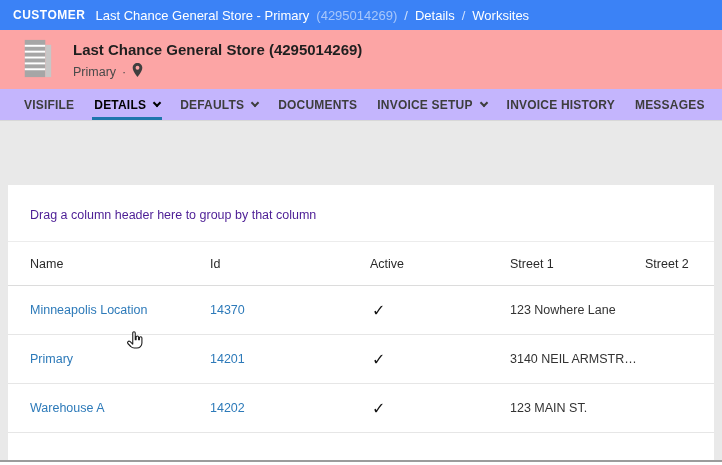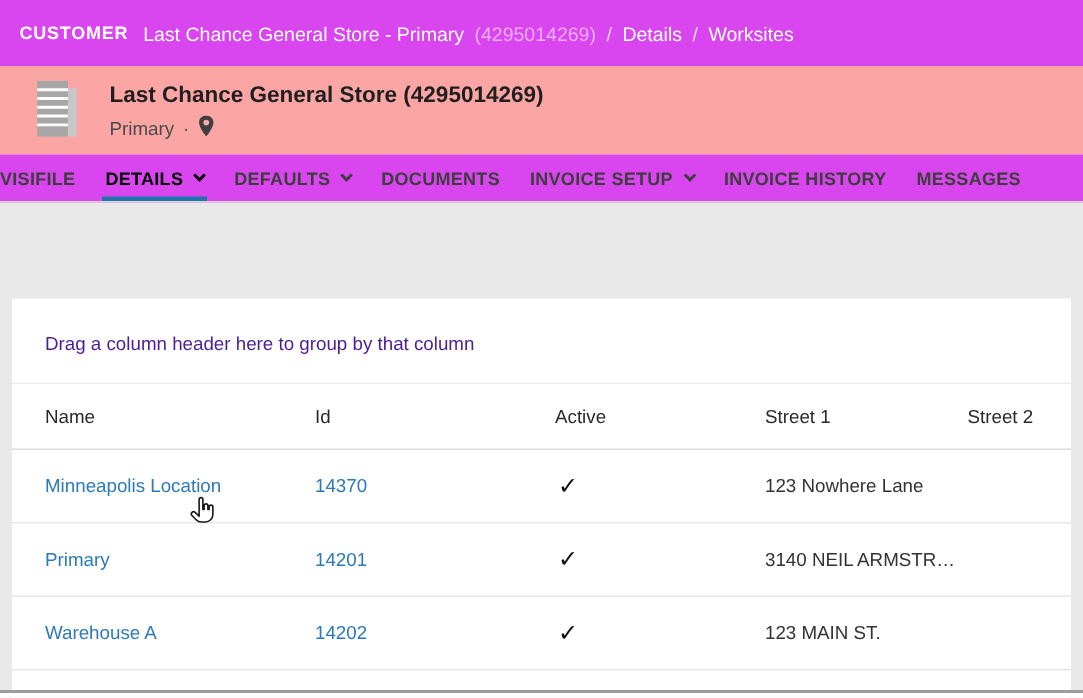--- a/index.html
+++ b/index.html
@@ -7,22 +7,22 @@
   body {
     position: relative;
     overflow: hidden;
     background: #e9e9e9;
     font-family: "Liberation Sans", "DejaVu Sans", sans-serif;
     color: #333;
   }
 
   
   .topbar {
-    height: 44px;
-    background: #d946ef;
+    height: 30px;
+    background: #3b82f6;
     display: flex;
     align-items: center;
     gap: 7px;
     padding: 0 13px;
     color: #fff;
     font-size: 13px;
     white-space: nowrap;
   }
   .tb-section { font-weight: 700; font-size: 12px; letter-spacing: .5px; margin-right: 3px; }
   .tb-entity { color: #ffffff; cursor: pointer; }
@@ -40,26 +40,27 @@
     padding: 2px 14px 0;
   }
   .eh-title { font-size: 15px; font-weight: 700; color: #1f1f1f; }
   .eh-sub {
     display: flex; align-items: center; gap: 6px;
     font-size: 12.5px; color: #4a4a4a; margin-top: 5px;
   }
 
   
   .tabs {
-    background: #d946ef;
+    background: #c4b5fd;
     height: 32px;
     border-bottom: 1px solid #d8d8d8;
     display: flex;
     align-items: center;
     gap: 20px;
+    padding-left: 24px;
     font-size: 12px;
     font-weight: 700;
     color: #3d3d3d;
     overflow: hidden;
     white-space: nowrap;
     letter-spacing: .2px;
   }
   .tab {
     display: flex; align-items: center; gap: 8px;
     height: 100%; position: relative; flex-shrink: 0; cursor: pointer;

